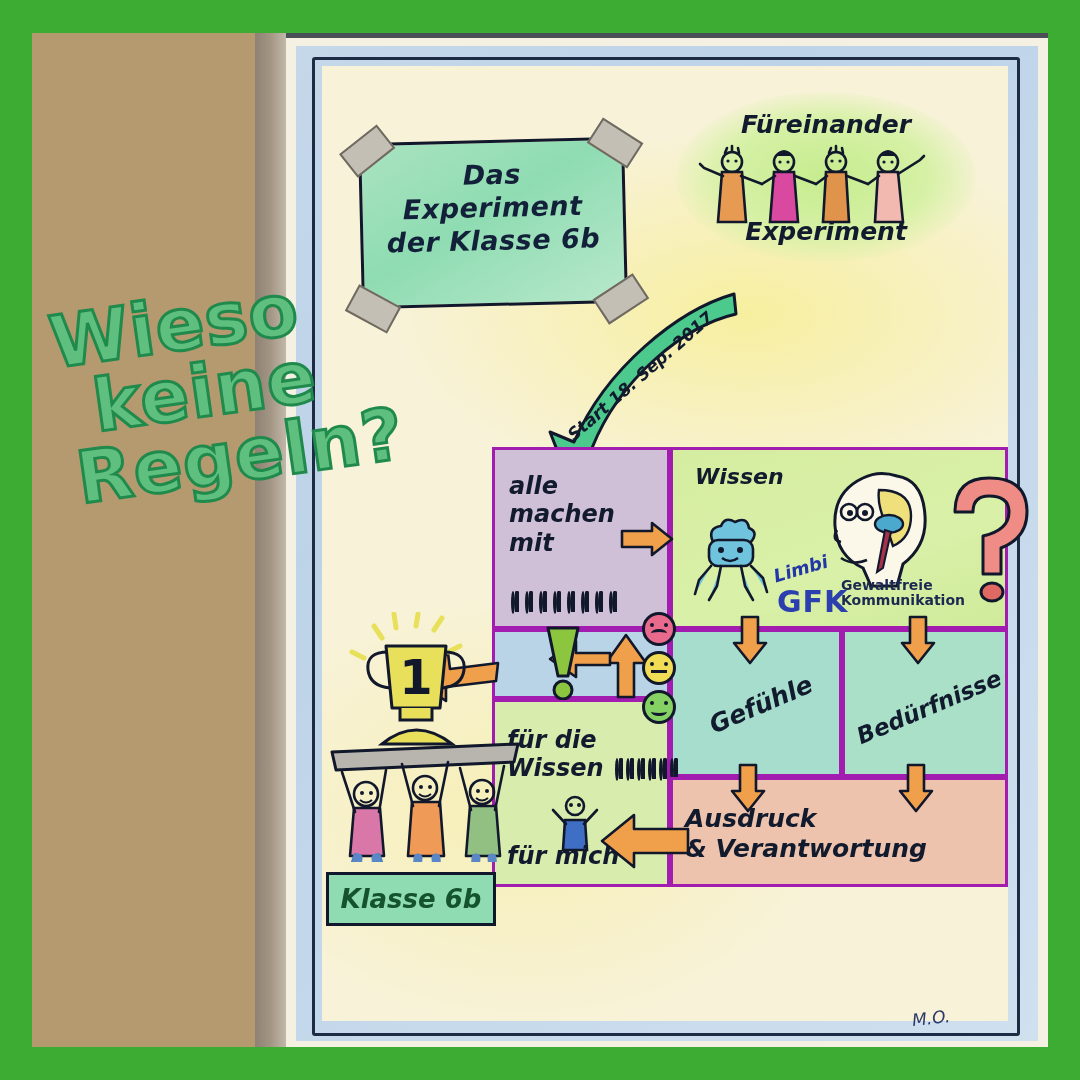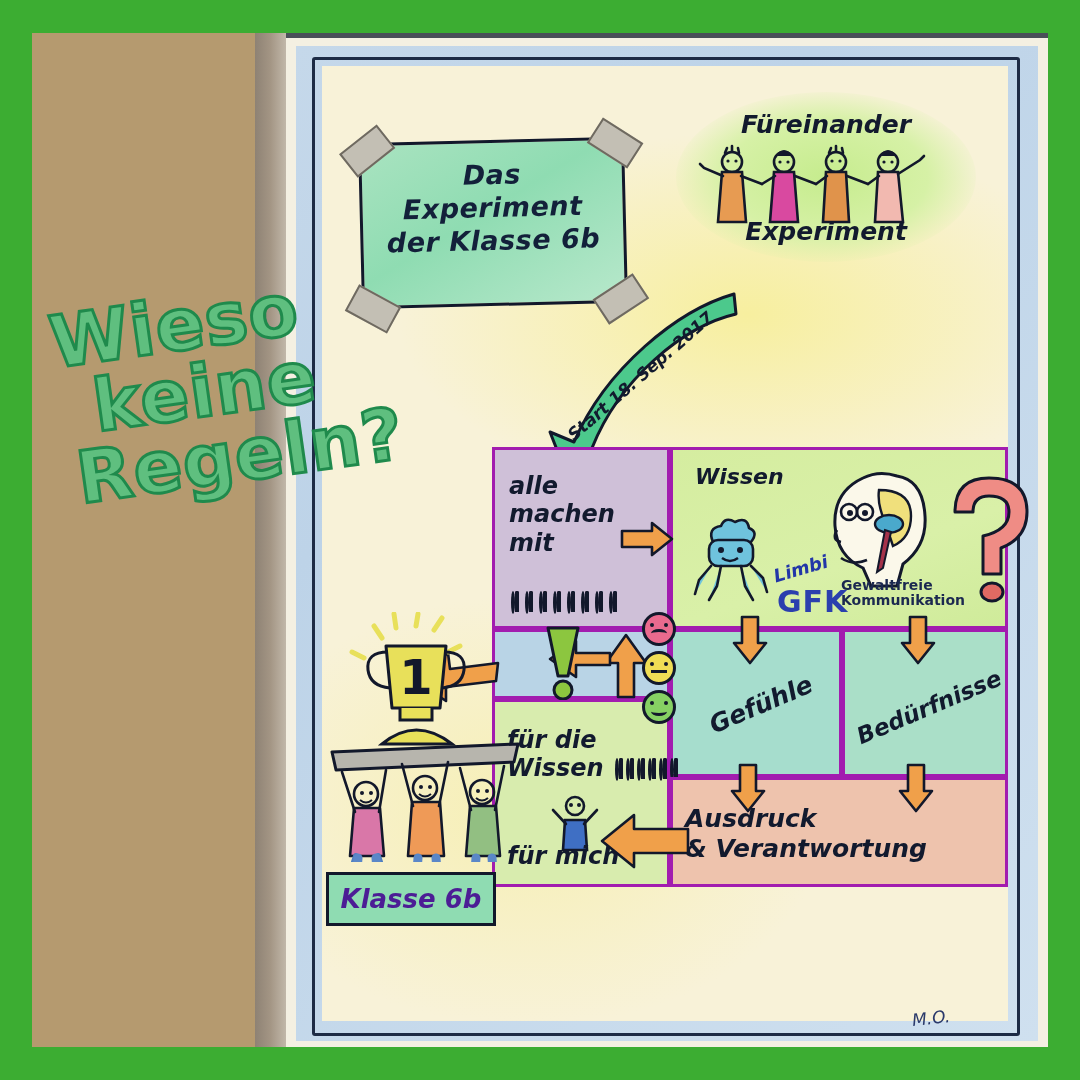--- a/index.html
+++ b/index.html
@@ -113,21 +113,21 @@
   .sm-face b{position:absolute;left:6px;right:6px;height:6px;bottom:5px;}
 
   
   .excl{position:absolute;left:540px;top:624px;}
 
   
   .trophy-wrap{position:absolute;left:330px;top:612px;width:190px;height:250px;}
   .klassebox{position:absolute;left:326px;top:872px;width:164px;height:48px;
       background:#8fdcb2;border:3px solid #12182b;}
   .klassebox span{display:block;text-align:center;line-height:48px;font-size:26px;
-      font-weight:bold;color:#4c1d95;font-style:italic;}
+      font-weight:bold;color:#14532d;font-style:italic;}
 
   
   .overlay{position:absolute;left:58px;top:282px;width:380px;
       transform:rotate(-8deg);font-size:72px;line-height:.96;font-weight:bold;
       color:#5fbf7f;-webkit-text-stroke:3px #1f8a4c;letter-spacing:1px;
       font-family:"DejaVu Sans",sans-serif;text-align:left;}
   .overlay div:nth-child(2){margin-left:34px;}
   .overlay div:nth-child(3){margin-left:8px;}
 
   .signature{position:absolute;left:912px;top:1008px;font-size:17px;color:#2b3a6b;

